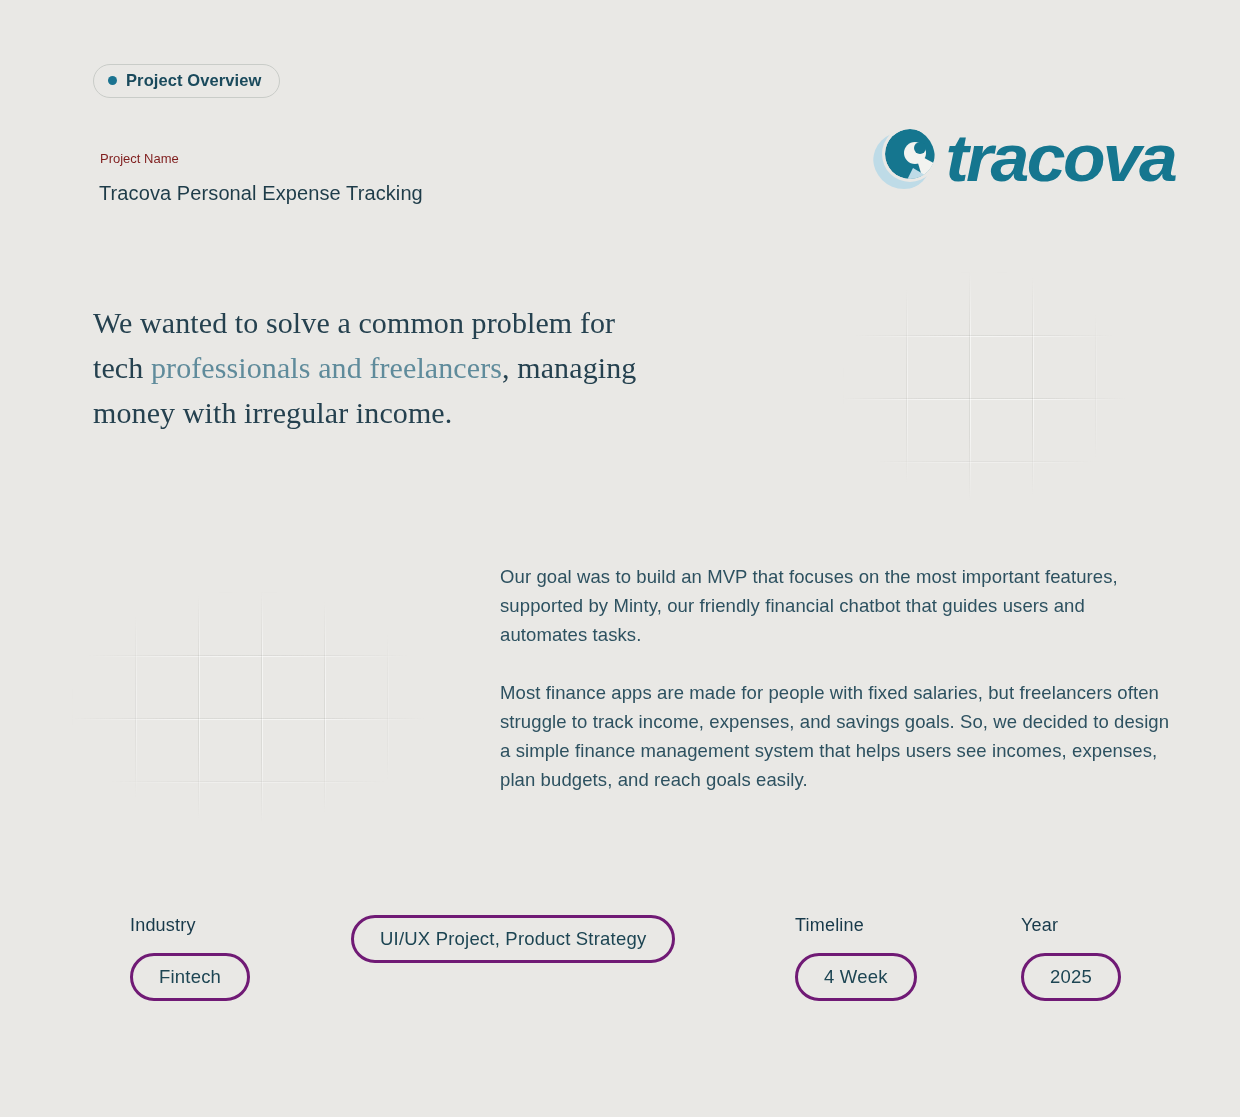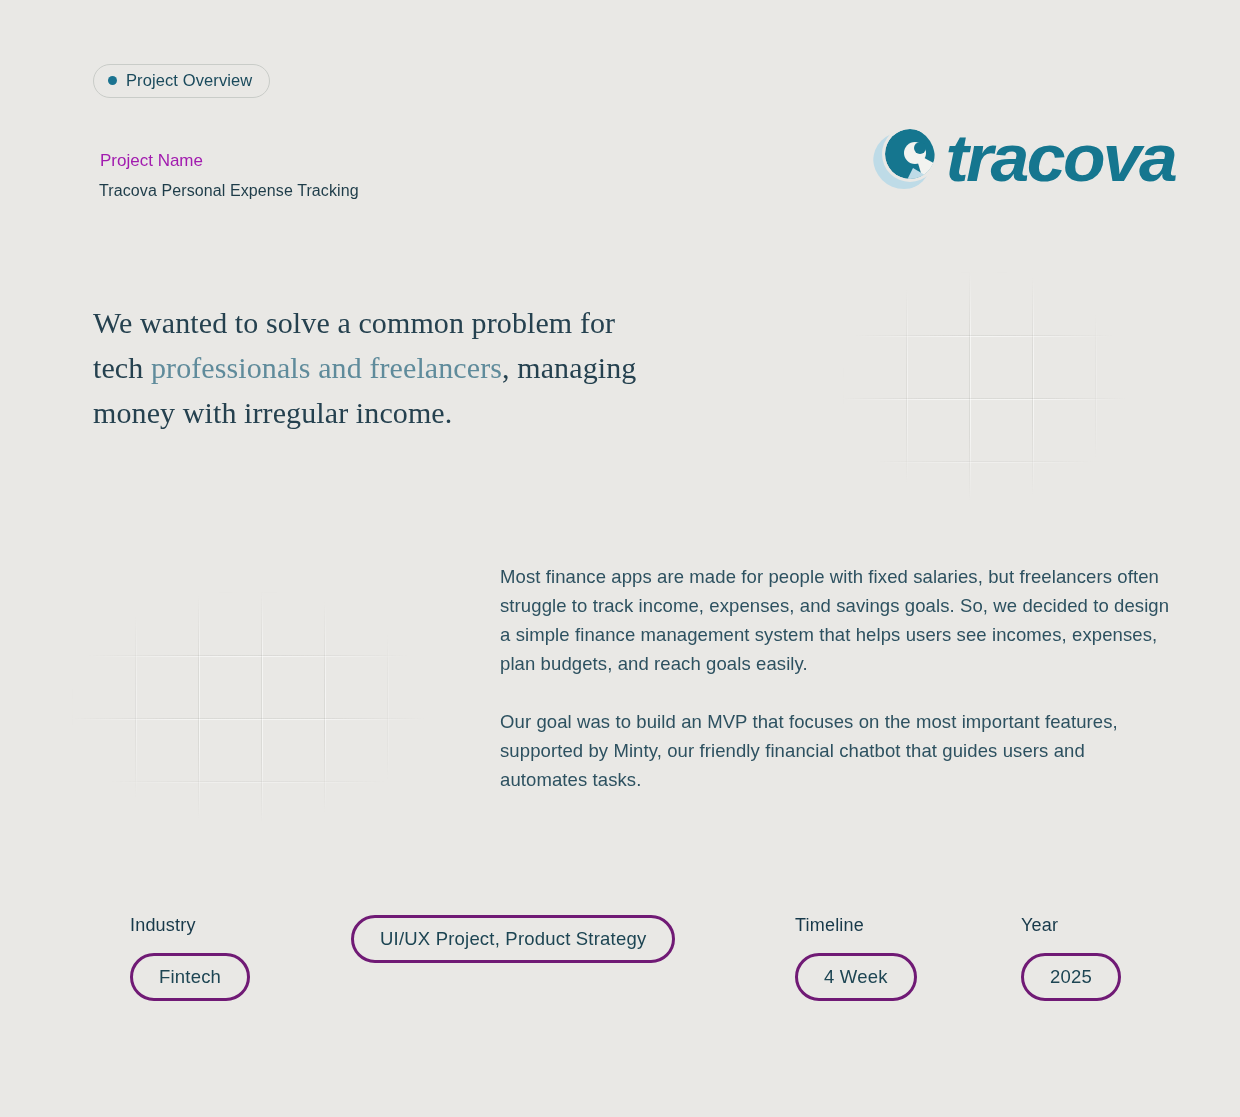--- a/index.html
+++ b/index.html
@@ -14,35 +14,36 @@
   .abs { position: absolute; }
 
   
   .badge {
     left: 93px; top: 64px;
     display: inline-flex; align-items: center; gap: 9px;
     padding: 6px 17px 7px 14px;
     border: 1px solid #c9ccc8;
     border-radius: 999px;
     background: transparent;
+    font-weight: bold;
   }
   .badge-dot {
     width: 9px; height: 9px; border-radius: 50%;
     background: #1b7390; flex: 0 0 auto;
   }
   .badge-label { font-size: 16.5px; color: #1a4a5c; letter-spacing: .1px; }
 
   
   .project-label {
     left: 100px; top: 151px;
-    font-size: 17px; font-weight: 500; color: #a21caf;
+    font-size: 13px; font-weight: 500; color: #7f1d1d;
   }
   .project-name {
     left: 99px; top: 182px;
-    font-size: 16px; font-weight: 500; color: #1e3c49; letter-spacing: .1px;
+    font-size: 20px; font-weight: 500; color: #1e3c49; letter-spacing: .1px;
   }
 
   
   .logo {
     top: 124px; right: 63px;
     display: flex; align-items: center; gap: 13px;
   }
   .logo-word {
     font-size: 67px; font-weight: 700; font-style: italic;
     color: #15768f; letter-spacing: -2.5px;
@@ -134,22 +135,22 @@
   </svg>
   <span class="logo-word">tracova</span>
 </div>
 
 <h1 class="abs headline"><span>We wanted to solve a common problem for tech </span><span class="hl">professionals and freelancers</span><span>, managing money with irregular income.</span></h1>
 
 <div class="abs grid-decor grid-right"></div>
 <div class="abs grid-decor grid-left"></div>
 
 <div class="abs description">
+  <p>Our goal was to build an MVP that focuses on the most important features, supported by Minty, our friendly financial chatbot that guides users and automates tasks.</p>
   <p>Most finance apps are made for people with fixed salaries, but freelancers often struggle to track income, expenses, and savings goals. So, we decided to design a simple finance management system that helps users see incomes, expenses, plan budgets, and reach goals easily.</p>
-  <p>Our goal was to build an MVP that focuses on the most important features, supported by Minty, our friendly financial chatbot that guides users and automates tasks.</p>
 </div>
 
 <div class="abs meta-col meta-col-industry">
   <div class="meta-label">Industry</div>
   <span class="pill">Fintech</span>
 </div>
 
 <div class="abs meta-col meta-col-service">
   <span class="pill">UI/UX Project, Product Strategy</span>
 </div>

